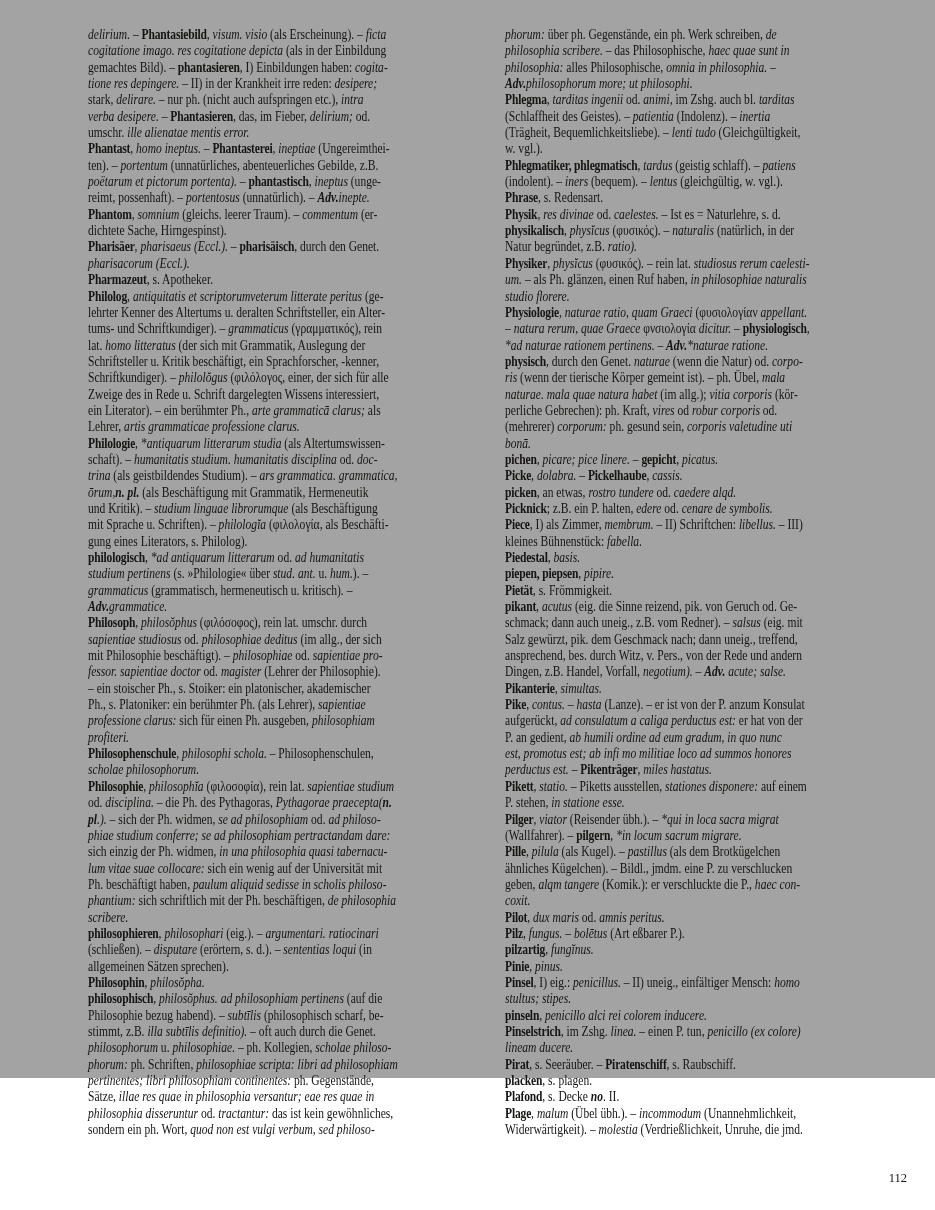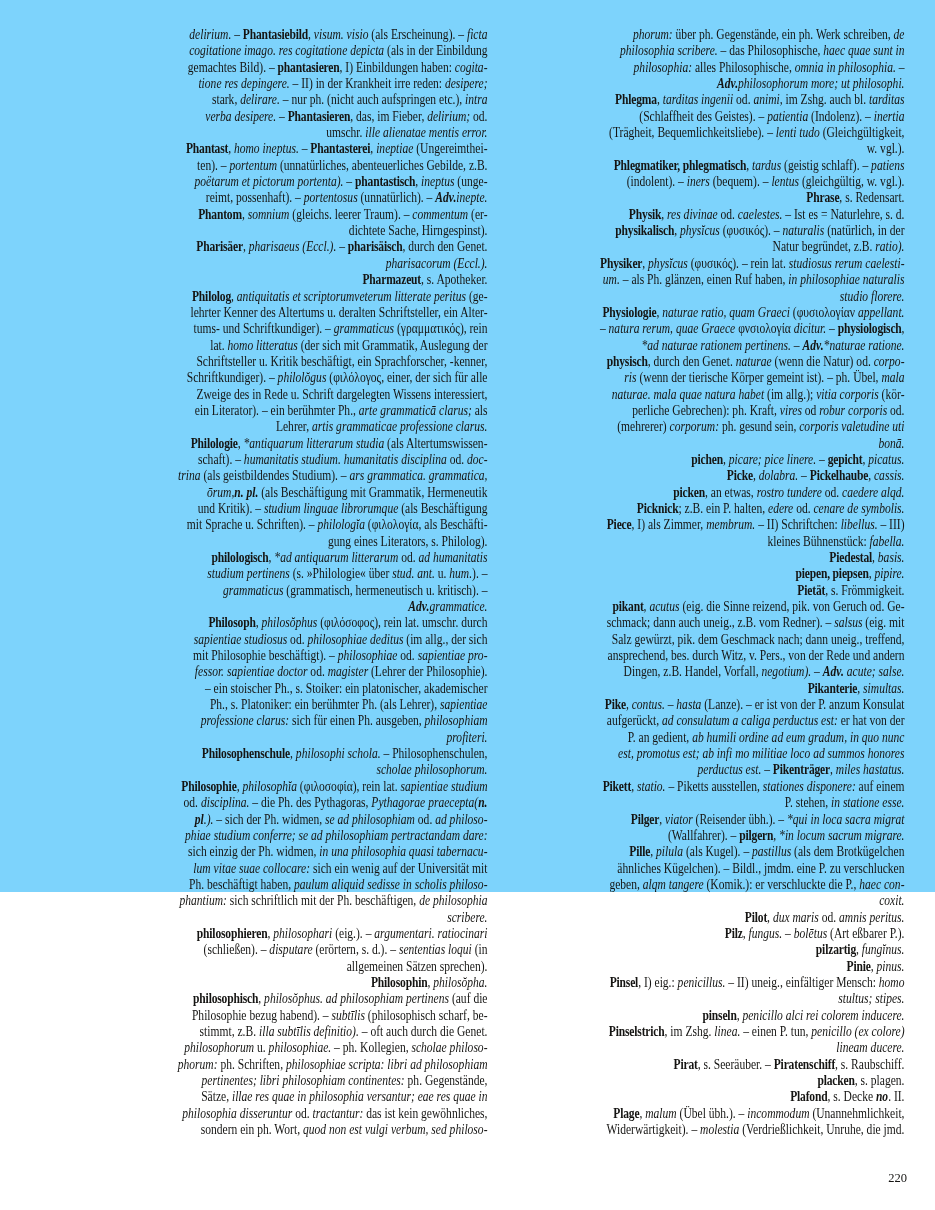--- a/index.html
+++ b/index.html
@@ -3,25 +3,24 @@
 <meta charset="utf-8">
 <style>
   html, body { margin: 0; padding: 0; }
   body {
     width: 935px; height: 1210px;
     background: #ffffff;
     overflow: hidden;
   }
   .page {
     position: relative;
-    width: 935px; height: 892px;
-    background: #7dd3fc;
+    width: 935px; height: 1078px;
+    background: #a3a3a3;
     color: #151412;
     font-family: "Liberation Serif", "DejaVu Serif", serif;
-    text-align: right;
   }
   .col {
     position: absolute;
     top: 27px;
     width: 470px;
     transform: scaleX(0.85);
     transform-origin: 0 0;
   }
   .col-left  { left: 88px; }
   .col-right { left: 505px; }
@@ -181,14 +180,14 @@
       <div class="line"><span class="t-i">stultus; stipes.</span></div>
       <div class="line"><span class="t-b">pinseln</span><span class="t-n">, </span><span class="t-i">penicillo alci rei colorem inducere.</span></div>
       <div class="line"><span class="t-b">Pinselstrich</span><span class="t-n">, im Zshg. </span><span class="t-i">linea.</span><span class="t-n"> – einen P. tun, </span><span class="t-i">penicillo (ex colore)</span></div>
       <div class="line"><span class="t-i">lineam ducere.</span></div>
       <div class="line"><span class="t-b">Pirat</span><span class="t-n">, s. Seeräuber. – </span><span class="t-b">Piratenschiff</span><span class="t-n">, s. Raubschiff.</span></div>
       <div class="line"><span class="t-b">placken</span><span class="t-n">, s. plagen.</span></div>
       <div class="line"><span class="t-b">Plafond</span><span class="t-n">, s. Decke </span><span class="t-bi">no</span><span class="t-n">. II.</span></div>
       <div class="line"><span class="t-b">Plage</span><span class="t-n">, </span><span class="t-i">malum</span><span class="t-n"> (Übel übh.). – </span><span class="t-i">incommodum</span><span class="t-n"> (Unannehmlichkeit,</span></div>
       <div class="line"><span class="t-n">Widerwärtigkeit). – </span><span class="t-i">molestia</span><span class="t-n"> (Verdrießlichkeit, Unruhe, die jmd.</span></div>
     </div>
-  <div class="page-number">220</div>
+  <div class="page-number">112</div>
 </div>
 
 </body></html>

